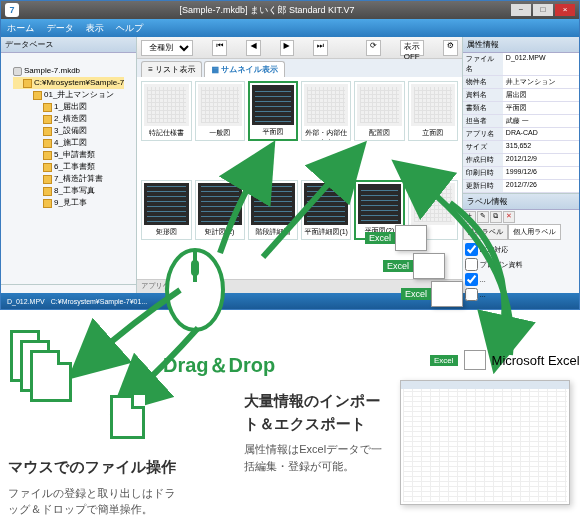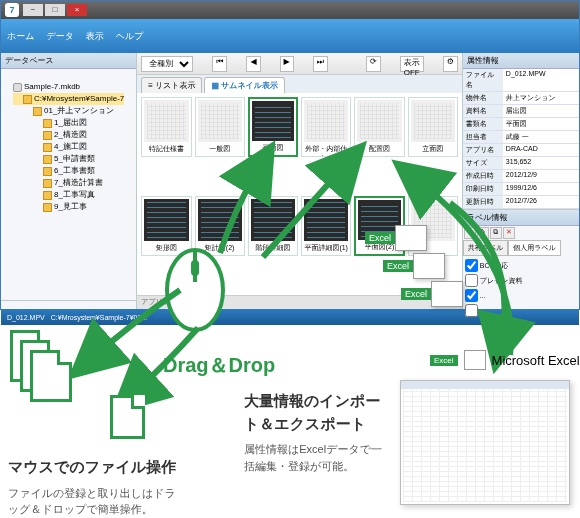--- a/index.html
+++ b/index.html
@@ -4,21 +4,21 @@
 <style>
 * { box-sizing: border-box; margin: 0; padding: 0; }
 body { font-family: "Meiryo", sans-serif; font-size: 10px; width: 580px; height: 518px; background: #fff; position: relative; overflow: hidden; }
 .app-window { position: absolute; top: 0; left: 0; width: 580px; height: 310px; border: 1px solid #3a7bbf; background: #e8eef5; }
 .titlebar { height: 18px; background: linear-gradient(#6c6c6c,#4a4a4a); color: #fff; display: flex; align-items: center; font-size: 9px; padding: 0 4px; }
 .titlebar .logo { width: 14px; height: 14px; background: #fff; border-radius: 3px; color: #2b7bbf; font-weight: bold; text-align: center; line-height: 14px; margin-right: 4px; }
 .titlebar .title { flex: 1; text-align: center; }
 .winbtns { display: flex; gap: 2px; }
 .winbtn { width: 20px; height: 12px; background: #ddd; color: #333; text-align: center; line-height: 12px; font-size: 8px; }
 .winbtn.close { background: #c33; color: #fff; }
-.menubar { height: 34px; background: linear-gradient(#4ca6e6,#2b7bbf); display: flex; align-items: center; padding: 0 6px; gap: 12px; color: #fff; font-size: 9px; }
+.menubar { height: 18px; background: linear-gradient(#4ca6e6,#2b7bbf); display: flex; align-items: center; padding: 0 6px; gap: 12px; color: #fff; font-size: 9px; }
 .content-row { display: flex; height: 256px; }
 .sidebar { width: 148px; background: #f4f6f9; border-right: 1px solid #bcc; display: flex; flex-direction: column; }
 .panel-head { height: 16px; background: linear-gradient(#d8e4f0,#c2d4e6); font-size: 8px; padding: 2px 4px; border-bottom: 1px solid #aac; }
 .tree { flex: 1; overflow: hidden; padding: 12px; font-size: 8px; line-height: 12px; }
 .tree .item { white-space: nowrap; display: flex; align-items: center; gap: 2px; }
 .tree .ic { width: 9px; height: 9px; background: #f3c24a; border: 1px solid #c89020; }
 .tree .ic.db { background: #ddd; border-color: #999; border-radius: 2px; }
 .tree .sel { background: #fde79a; }
 .tree .d1 { padding-left: 10px; } .tree .d2 { padding-left: 20px; } .tree .d3 { padding-left: 30px; }
 .searchbox { border-top: 1px solid #bcc; padding: 4px; font-size: 8px; }
@@ -83,20 +83,21 @@
 .caption-block h3 { font-size: 15px; color: #333; margin-bottom: 6px; font-weight: bold; }
 #cap1 { left: 8px; top: 456px; width: 175px; }
 #cap2 { left: 244px; top: 390px; width: 145px; }
 </style>
 </head>
 <body>
 
 <div class="app-window">
   <div class="titlebar">
     <div class="logo">7</div>
+    <div class="title">[Sample-7.mkdb] まいく郎 Standard KIT.V7</div>
     <div class="winbtns">
       <div class="winbtn">−</div>
       <div class="winbtn">□</div>
       <div class="winbtn close">×</div>
     </div>
   </div>
   <div class="menubar">
     <span>ホーム</span>
     <span>データ</span>
     <span>表示</span>
@@ -118,20 +119,24 @@
             <span class="ic"></span>
             <span>01_井上マンション</span>
           </div>
           <div class="item d3">
             <span class="ic"></span>
             <span>1_届出図</span>
           </div>
           <div class="item d3">
             <span class="ic"></span>
             <span>2_構造図</span>
+          </div>
+          <div class="item d3">
+            <span class="ic"></span>
+            <span>3_設備図</span>
           </div>
           <div class="item d3">
             <span class="ic"></span>
             <span>4_施工図</span>
           </div>
           <div class="item d3">
             <span class="ic"></span>
             <span>5_申請書類</span>
           </div>
           <div class="item d3">

